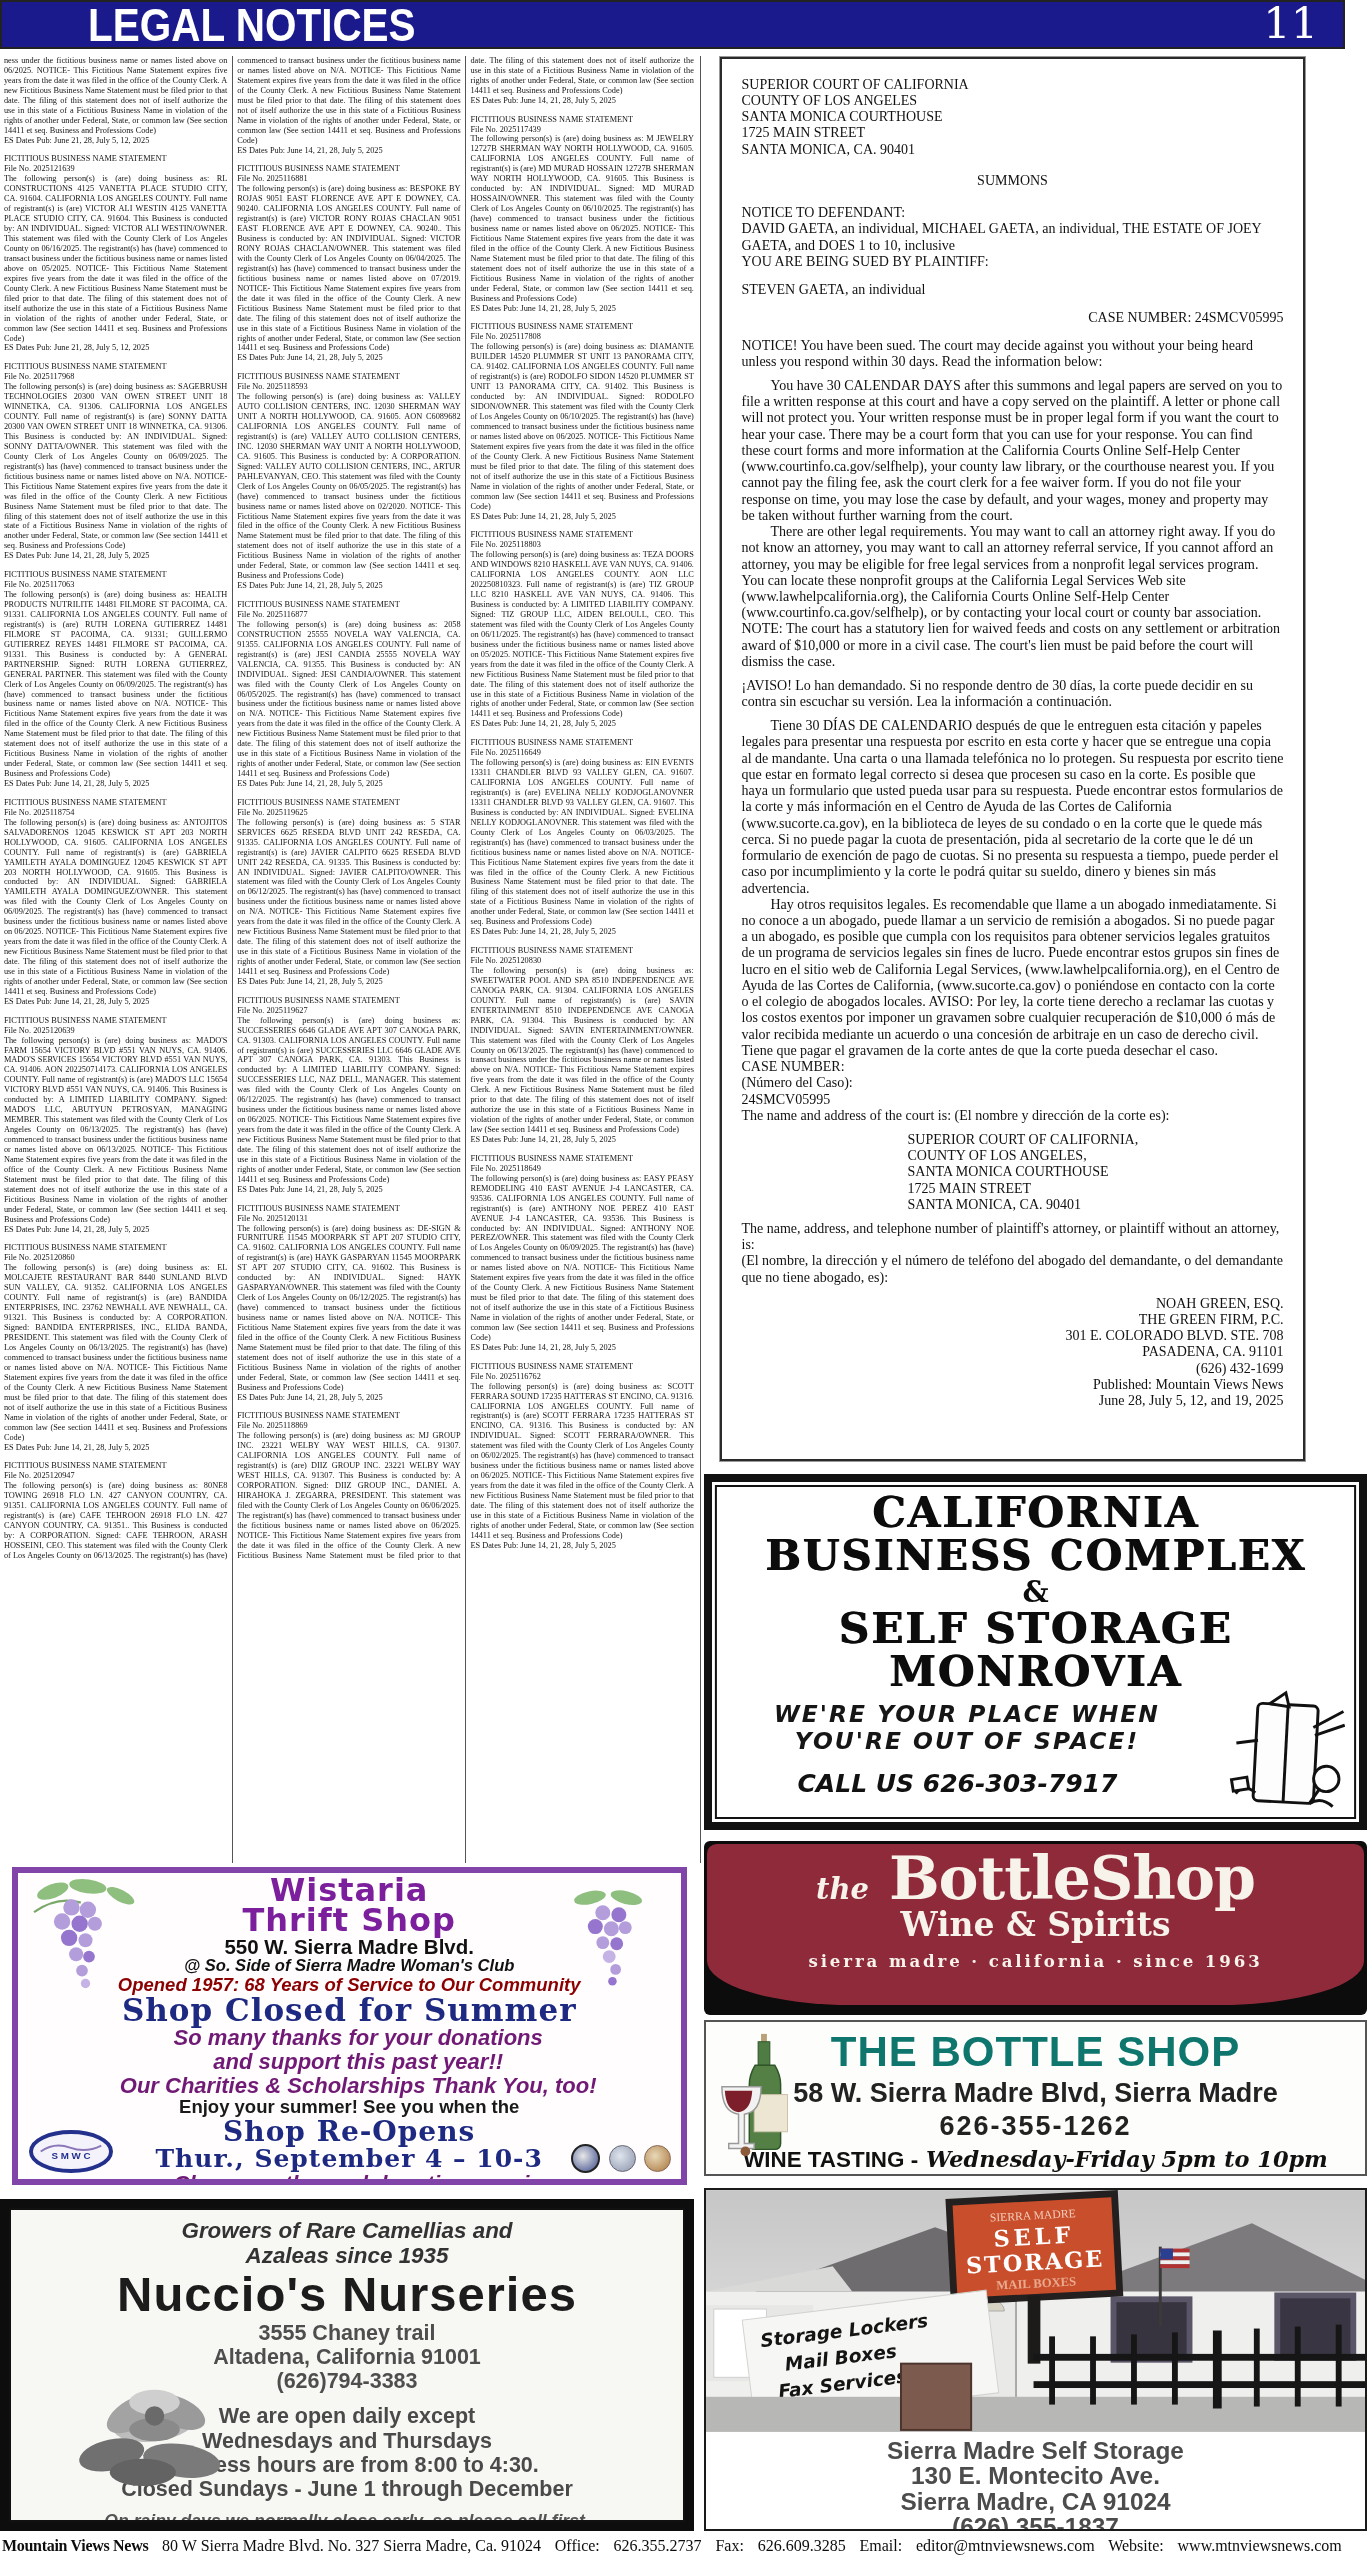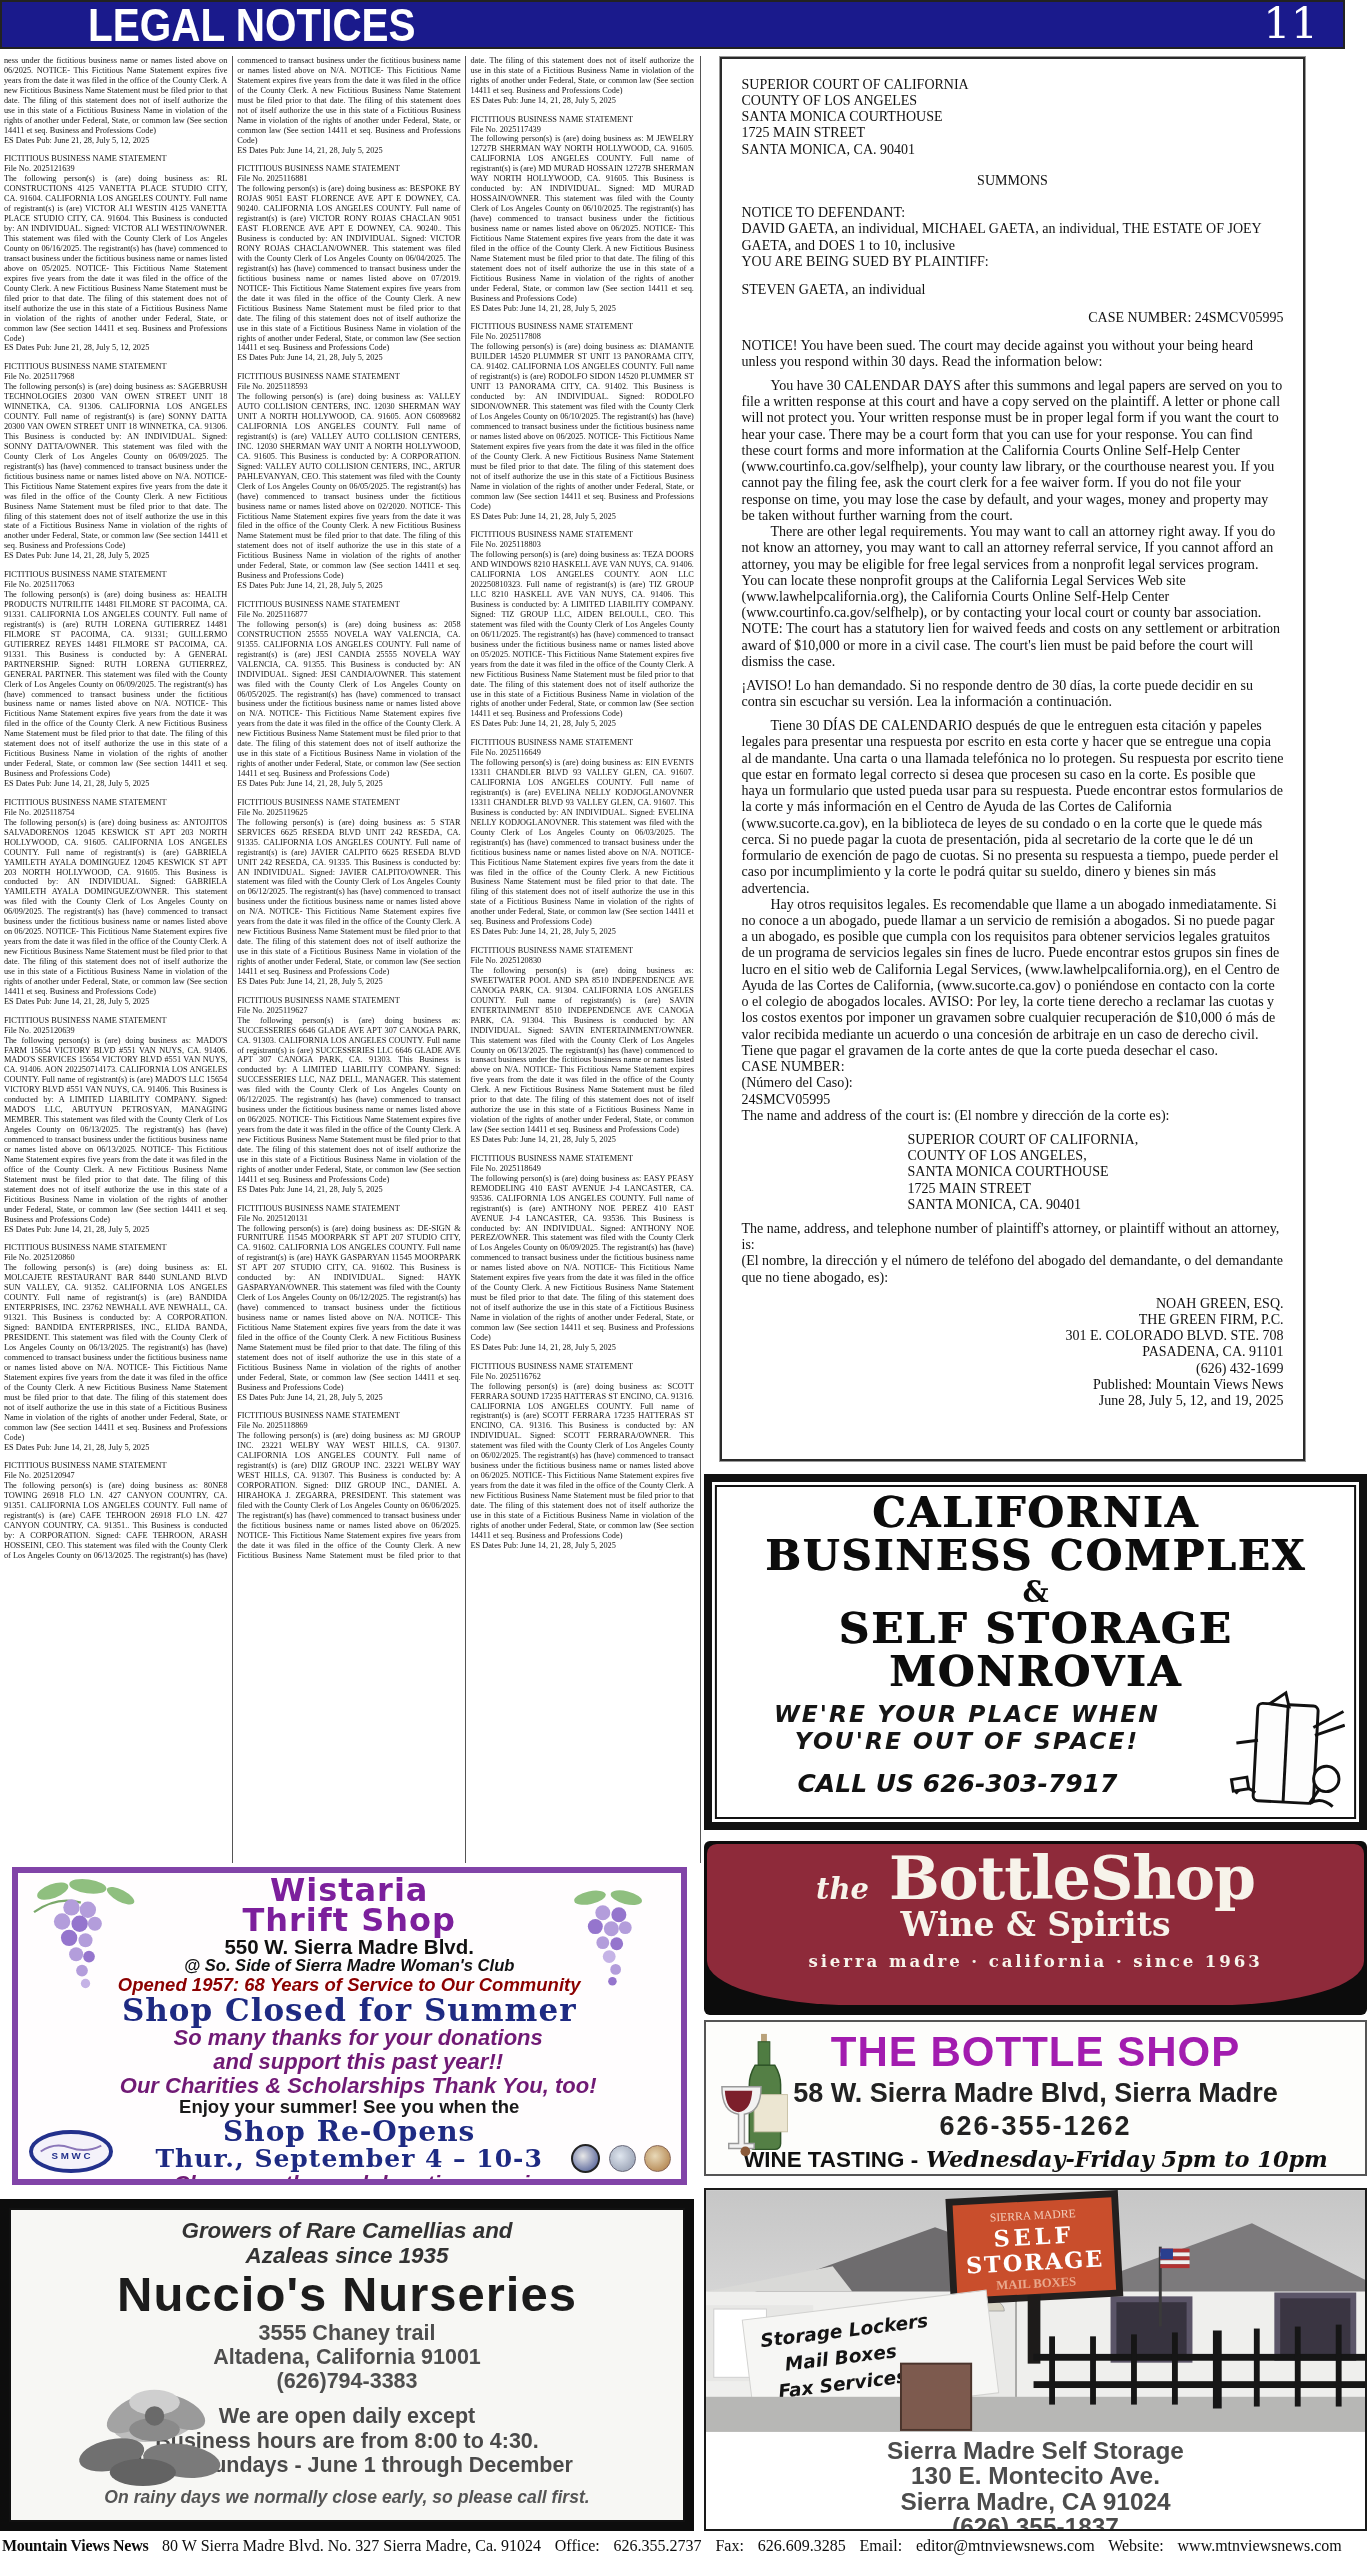--- a/index.html
+++ b/index.html
@@ -37,21 +37,21 @@
   
   .bs-banner{position:absolute;left:704px;top:1841px;width:663px;height:174px;background:#0c0c0c;border-radius:5.9px;}
   .bs-red{position:absolute;left:2.9px;top:2.9px;right:2.9px;bottom:9.8px;background:#8e2a3a;border-radius:9.8px 9.8px 146px 146px / 9.8px 9.8px 44px 44px;text-align:center;color:#f7f3ea;overflow:hidden;}
   .bs-name{font-family:"DejaVu Serif",serif;font-weight:bold;font-size:60px;line-height:1.0;letter-spacing:-1px;margin-top:3.9px;}
   .bs-the{font-size:29px;font-style:italic;letter-spacing:0;}
   .bs-sub{font-family:"DejaVu Serif",serif;font-weight:bold;font-size:33px;line-height:1.05;}
   .bs-tag{font-family:"DejaVu Serif",serif;font-weight:bold;font-size:16.6px;letter-spacing:2.9px;margin-top:8.8px;}
 
   
   .bs-info{position:absolute;left:704px;top:2020px;width:663px;height:156px;border:2px solid #555;box-sizing:border-box;background:#fdfdfb;text-align:center;font-family:"Liberation Sans",sans-serif;overflow:hidden;}
-  .bs-info .big{font-size:42px;font-weight:bold;letter-spacing:1px;margin-top:5.9px;color:#a21caf;}
+  .bs-info .big{font-size:42px;font-weight:bold;letter-spacing:1px;margin-top:5.9px;color:#0f766e;}
   .bs-info .addr{font-size:27px;font-weight:bold;color:#222;margin-top:2px;}
   .bs-info .phone{font-size:27px;font-weight:bold;color:#222;margin-top:2px;letter-spacing:2px;}
   .bs-info .tasting{font-size:22.4px;margin-top:3.9px;color:#111;}
   .bs-info .tasting .lbl{font-weight:bold;}
   .bs-info .tasting .hrs{font-family:"DejaVu Serif",serif;font-weight:bold;font-style:italic;}
   .bs-bottle{position:absolute;left:9.8px;top:7.8px;}
 
   
   .storage{position:absolute;left:704px;top:2188px;width:663px;height:343px;border:2px solid #1a1a1a;box-sizing:border-box;background:#fff;overflow:hidden;}
   .storage .caption{text-align:center;font-family:"Liberation Sans",sans-serif;font-weight:bold;color:#4c4c4c;font-size:24.4px;line-height:1.04;margin-top:2px;}
@@ -490,20 +490,21 @@
           <ellipse cx="80" cy="104" rx="34" ry="14" fill="#636363"></ellipse>
         </g>
       </svg>
       <div class="n-tag">Growers of Rare Camellias and</div>
       <div class="n-tag" style="margin-top:0">Azaleas since 1935</div>
       <div class="n-name">Nuccio's Nurseries</div>
       <div class="n-addr">3555 Chaney trail</div>
       <div class="n-addr">Altadena, California  91001</div>
       <div class="n-addr">(626)794-3383</div>
       <div class="n-hours">We are open daily except</div>
+      <div class="n-hours" style="margin-top:0">Wednesdays and Thursdays</div>
       <div class="n-hours" style="margin-top:0">Business hours are from 8:00 to 4:30.</div>
       <div class="n-hours" style="margin-top:0">Closed Sundays -  June 1 through December</div>
       <div class="n-note">On rainy days we normally close early, so please call first.</div>
     </div>
   </div>
 
   <div class="footer">
     <span><b>Mountain Views News</b></span>
     <span>80 W Sierra Madre Blvd.  No. 327    Sierra Madre, Ca.  91024</span>
     <span>Office:</span>

